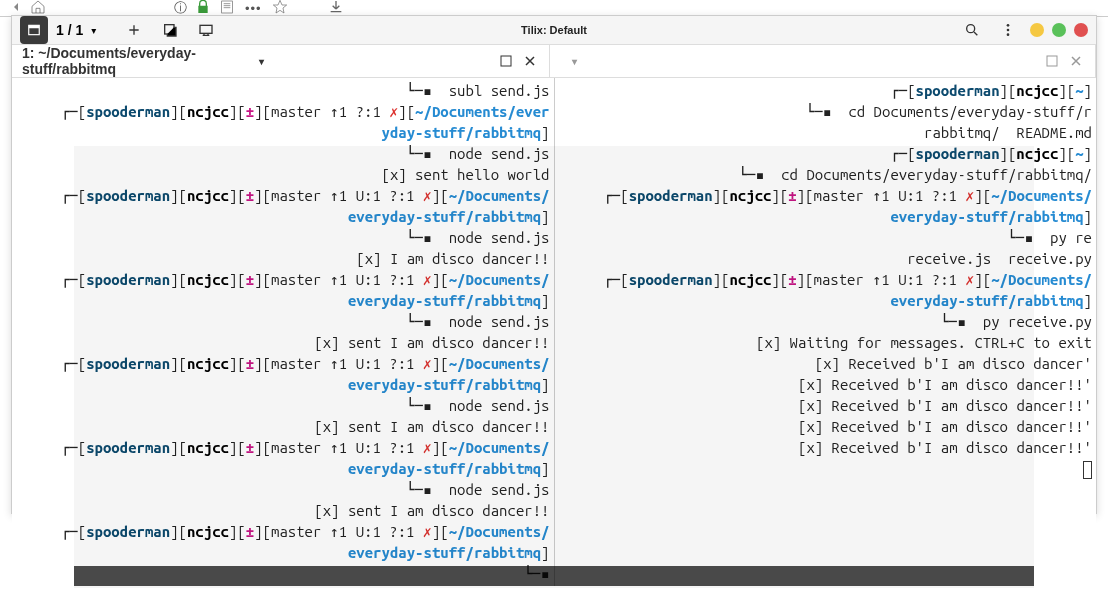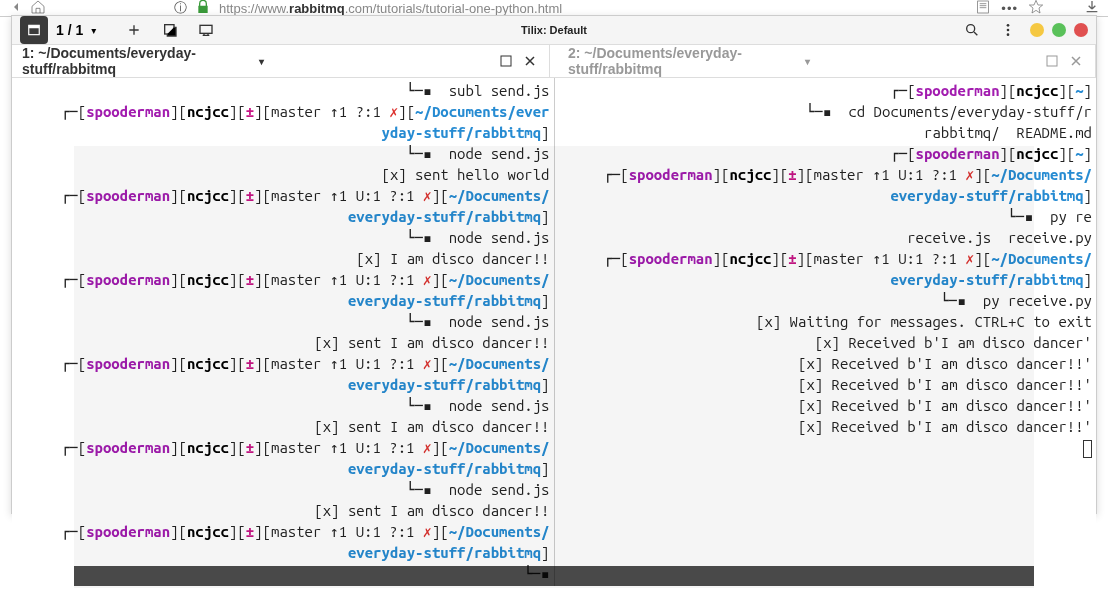--- a/index.html
+++ b/index.html
@@ -39,21 +39,21 @@
 .tab-controls { display: flex; gap: 6px; }
 .tab-btn { width: 18px; height: 18px; display: flex; align-items: center; justify-content: center; cursor: pointer; }
 
 
 .panes { flex: 1; display: flex; background: #fff; position: relative; text-align: right; }
 .pane { flex: 1; padding: 2px 4px; font-family: "Ubuntu Mono", "DejaVu Sans Mono", monospace; font-size: 15px; line-height: 21px; color: #222; overflow: hidden; white-space: pre-wrap; word-break: break-all; }
 .pane-left { border-right: 1px solid #ccc; }
 .shadow-overlay { position: absolute; left: 62px; top: 68px; width: 960px; height: 442px; background: rgba(0,0,0,0.04); pointer-events: none; }
 .shadow-overlay2 { position: absolute; left: 62px; bottom: 0; width: 960px; height: 20px; background: rgba(0,0,0,0.7); pointer-events: none; }
 
-.c-user { color: #a21caf; font-weight: bold; }
+.c-user { color: #0c4a6e; font-weight: bold; }
 .c-host { color: #000000; font-weight: bold; }
 .c-branch { color: #c71585; font-weight: bold; }
 .c-x { color: #dc322f; font-weight: bold; }
 .c-path { color: #268bd2; font-weight: bold; }
 .cursor { display: inline-block; width: 9px; height: 18px; border: 1px solid #333; vertical-align: middle; }
 
 svg.ic { width: 16px; height: 16px; }
 </style>
 </head>
 <body>
@@ -66,21 +66,20 @@
     <span><svg class="ic" viewBox="0 0 24 24">
           <path fill="#555" stroke="#555" stroke-width="1" fill-opacity="0" d="M3 11l9-8 9 8v10H3z M9 21v-7h6v7"></path>
         </svg></span>
   </div>
   <span style="margin-left:120px">ⓘ</span>
   <span style="color:#3a9a3a">
     <svg class="ic" viewBox="0 0 24 24">
         <path fill="#3a9a3a" d="M6 10V7a6 6 0 0112 0v3h1v11H5V10h1zm2 0h8V7a4 4 0 00-8 0v3z"></path>
       </svg>
   </span>
-  <div class="url-bar"><span>https://www.</span><span class="domain">rabbitmq</span><span>.com/tutorials/tutorial-one-python.html</span></div>
   <div class="browser-right">
     <span><svg class="ic" viewBox="0 0 24 24">
           <rect x="4" y="3" width="16" height="18" fill="none" stroke="#666"></rect>
           <line x1="7" y1="7" x2="17" y2="7" stroke="#666"></line>
           <line x1="7" y1="10" x2="17" y2="10" stroke="#666"></line>
           <line x1="7" y1="13" x2="17" y2="13" stroke="#666"></line>
         </svg></span>
     <span style="letter-spacing:1px">•••</span>
     <span><svg class="ic" viewBox="0 0 24 24">
           <path fill="none" stroke="#666" d="M12 2l3 7h7l-5.5 4.5L18 21l-6-4-6 4 1.5-7.5L2 9h7z"></path>
@@ -153,21 +152,20 @@
             </svg>
           </span>
         <span class="tab-btn">
             <svg width="12" height="12" viewBox="0 0 12 12">
               <path stroke="#333" stroke-width="1.5" d="M2 2l8 8M10 2l-8 8"></path>
             </svg>
           </span>
       </div>
     </div>
     <div class="tab inactive">
-      <span class="tab-title">2: ~/Documents/everyday-stuff/rabbitmq</span>
       <span class="tab-arrow">▾</span>
       <span style="flex:1"></span>
       <div class="tab-controls">
         <span class="tab-btn">
             <svg width="12" height="12" viewBox="0 0 12 12">
               <rect x="1" y="1" width="10" height="10" fill="none" stroke="#999"></rect>
             </svg>
           </span>
         <span class="tab-btn">
             <svg width="12" height="12" viewBox="0 0 12 12">
@@ -204,20 +202,21 @@
 <span>└─▪  node send.js</span>
 <span> [x] sent I am disco dancer!!</span>
 ┌─[<span class="c-user">spooderman</span>][<span class="c-host">ncjcc</span>][<span class="c-branch">±</span>][<span>master ↑1 U:1 ?:1</span> <span class="c-x">✗</span>][<span class="c-path">~/Documents/</span>
 <span class="c-path">everyday-stuff/rabbitmq</span>]
 <span>└─▪</span></div>
 
     <div class="pane">┌─[<span class="c-user">spooderman</span>][<span class="c-host">ncjcc</span>][<span class="c-path">~</span>]
 <span>└─▪  cd Documents/everyday-stuff/r</span>
 <span>rabbitmq/  README.md</span>
 ┌─[<span class="c-user">spooderman</span>][<span class="c-host">ncjcc</span>][<span class="c-path">~</span>]
+<span>└─▪  cd Documents/everyday-stuff/rabbitmq/</span>
 ┌─[<span class="c-user">spooderman</span>][<span class="c-host">ncjcc</span>][<span class="c-branch">±</span>][<span>master ↑1 U:1 ?:1</span> <span class="c-x">✗</span>][<span class="c-path">~/Documents/</span>
 <span class="c-path">everyday-stuff/rabbitmq</span>]
 <span>└─▪  py re</span>
 <span>receive.js  receive.py</span>
 ┌─[<span class="c-user">spooderman</span>][<span class="c-host">ncjcc</span>][<span class="c-branch">±</span>][<span>master ↑1 U:1 ?:1</span> <span class="c-x">✗</span>][<span class="c-path">~/Documents/</span>
 <span class="c-path">everyday-stuff/rabbitmq</span>]
 <span>└─▪  py receive.py</span>
 <span> [x] Waiting for messages. CTRL+C to exit</span>
 <span> [x] Received b'I am disco dancer'</span>
 <span> [x] Received b'I am disco dancer!!'</span>

